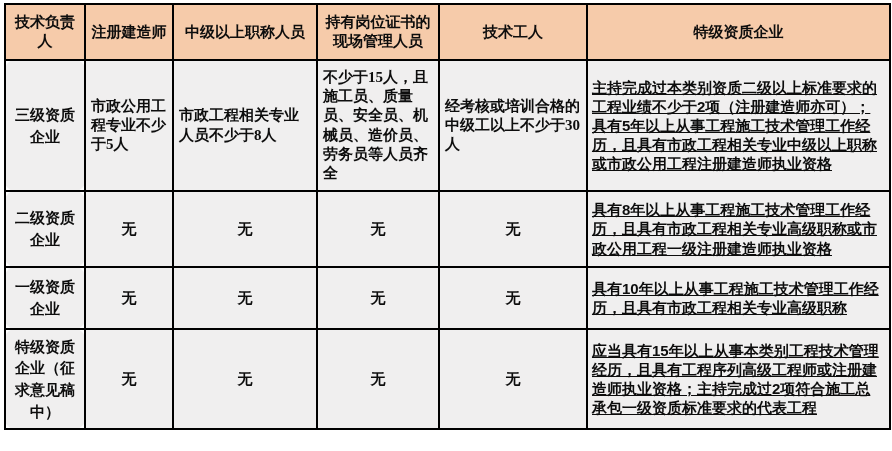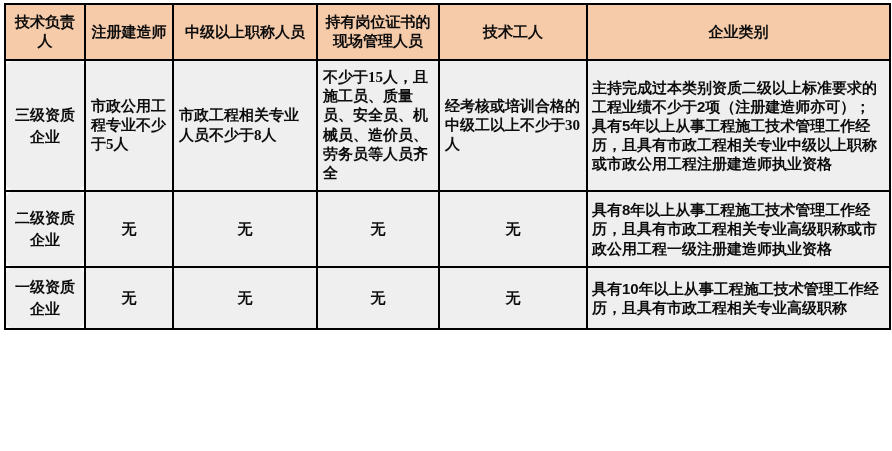--- a/index.html
+++ b/index.html
@@ -46,20 +46,21 @@
     text-align: center;
     vertical-align: middle;
   }
   .qual-table td.cat {
     line-height: 1.45;
     border-radius: 10px;
   }
   .qual-table td.long {
     text-align: left;
     padding: 2px 4px;
+    text-decoration: underline;
   }
   .qual-table td.wrapcell {
     text-align: left;
     padding: 2px 5px;
     font-family: Liberation Serif, serif;
   }
   
   tr.hdr    { height: 56px; }
   tr.r1     { height: 131px; }
   tr.r2     { height: 76px; }
@@ -79,21 +80,21 @@
       <col style="width:148px">
       <col style="width:303px">
     </colgroup>
     <thead>
       <tr class="hdr">
         <th>技术负责人</th>
         <th>注册建造师</th>
         <th>中级以上职称人员</th>
         <th>持有岗位证书的现场管理人员</th>
         <th>技术工人</th>
-        <th>企业类别</th>
+        <th>特级资质企业</th>
       </tr>
     </thead>
     <tbody>
       <tr class="r1">
         <td class="cat">三级资质企业</td>
         <td class="wrapcell">市政公用工程专业不少于5人</td>
         <td class="wrapcell">市政工程相关专业人员不少于8人</td>
         <td class="wrapcell">不少于15人，且施工员、质量员、安全员、机械员、造价员、劳务员等人员齐全</td>
         <td class="wrapcell">经考核或培训合格的中级工以上不少于30人</td>
         <td class="long">主持完成过本类别资质二级以上标准要求的工程业绩不少于2项（注册建造师亦可）；具有5年以上从事工程施工技术管理工作经历，且具有市政工程相关专业中级以上职称或市政公用工程注册建造师执业资格</td>
@@ -107,15 +108,23 @@
         <td class="long">具有8年以上从事工程施工技术管理工作经历，且具有市政工程相关专业高级职称或市政公用工程一级注册建造师执业资格</td>
       </tr>
       <tr class="r3">
         <td class="cat">一级资质企业</td>
         <td>无</td>
         <td>无</td>
         <td>无</td>
         <td>无</td>
         <td class="long">具有10年以上从事工程施工技术管理工作经历，且具有市政工程相关专业高级职称</td>
       </tr>
+      <tr class="r4">
+        <td class="cat">特级资质企业（征求意见稿中）</td>
+        <td>无</td>
+        <td>无</td>
+        <td>无</td>
+        <td>无</td>
+        <td class="long">应当具有15年以上从事本类别工程技术管理经历，且具有工程序列高级工程师或注册建造师执业资格；主持完成过2项符合施工总承包一级资质标准要求的代表工程</td>
+      </tr>
     </tbody>
   </table>
 </div>
 
 </body></html>

